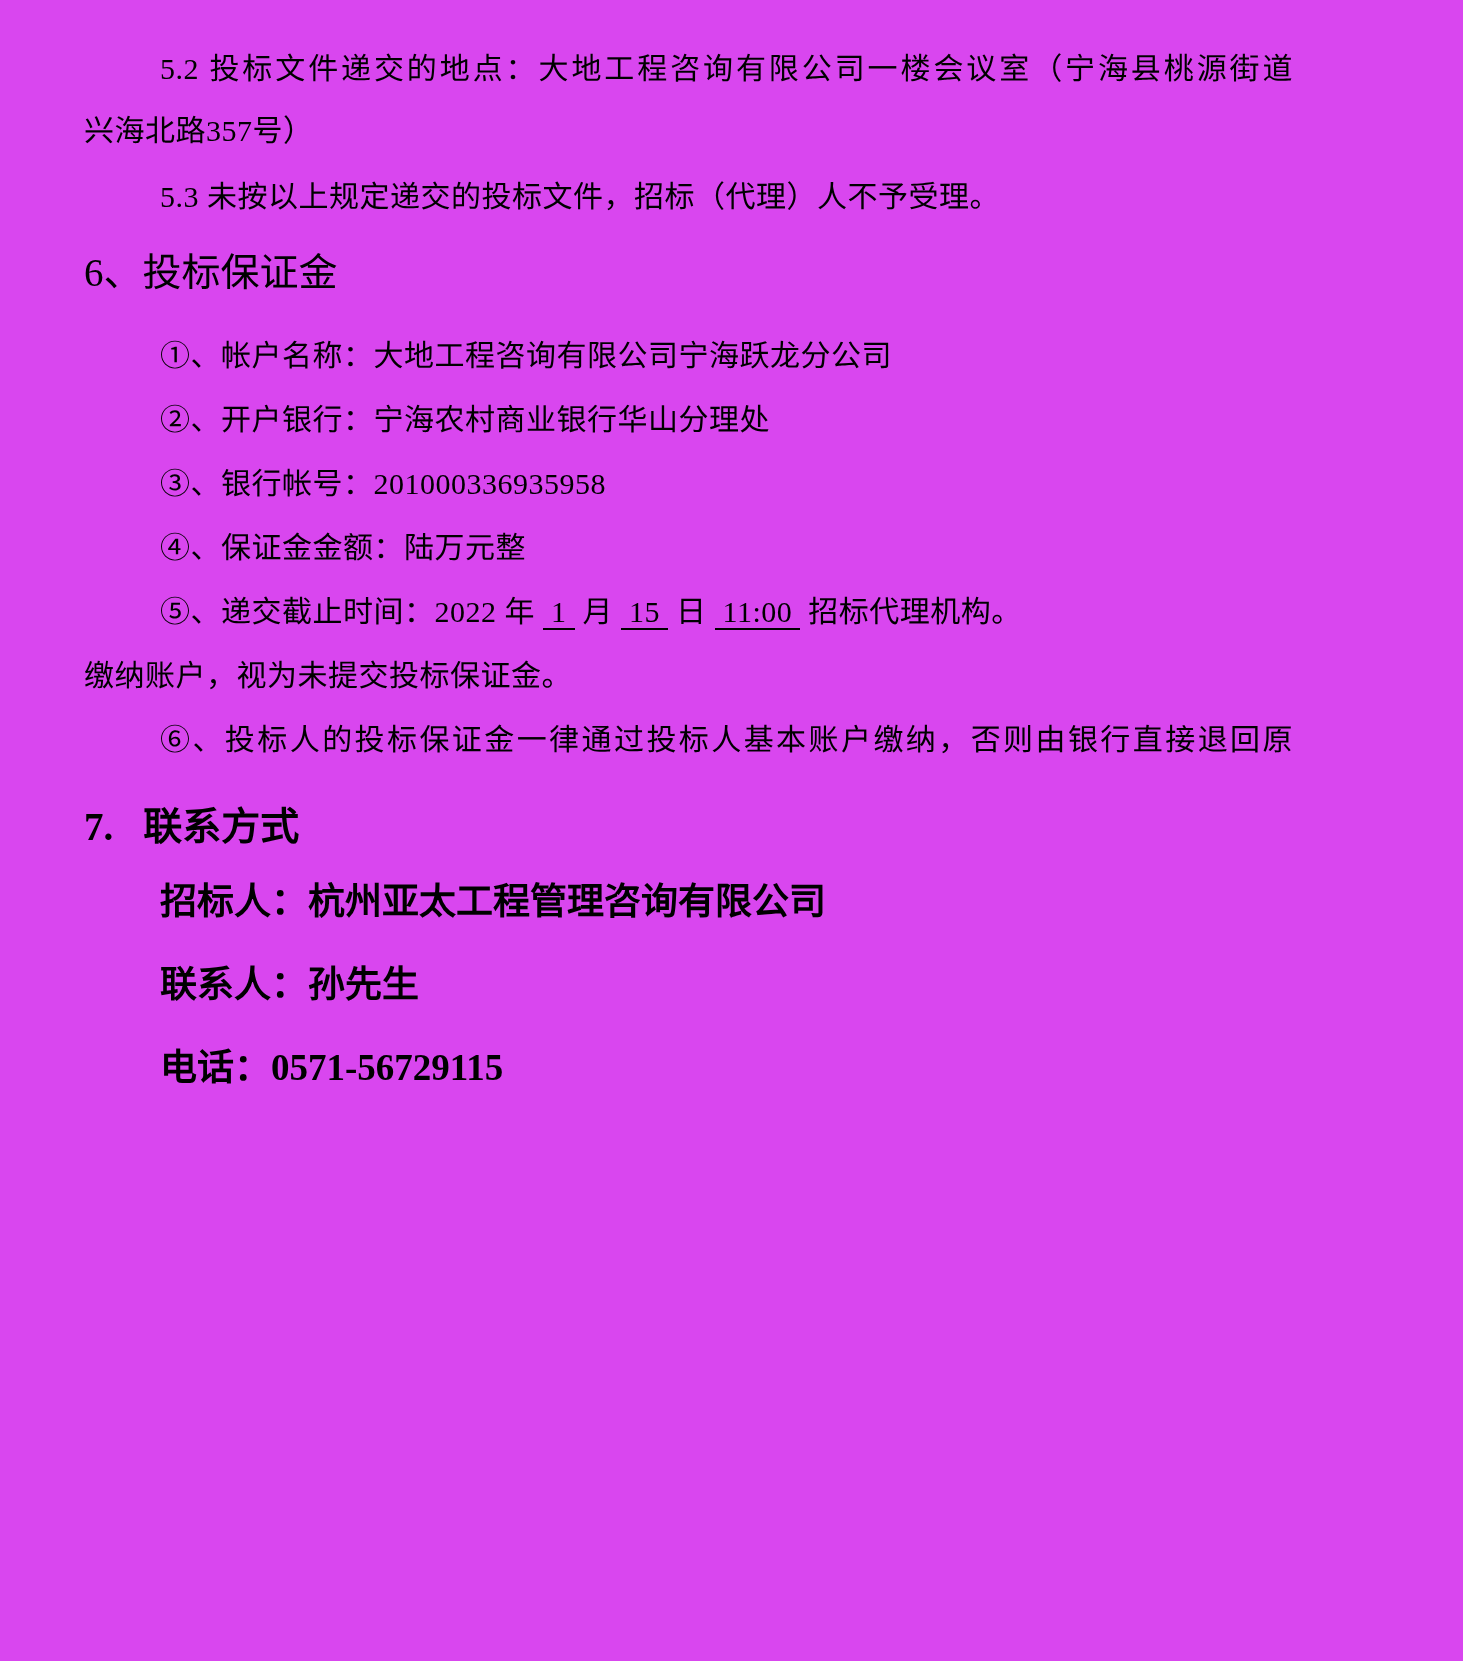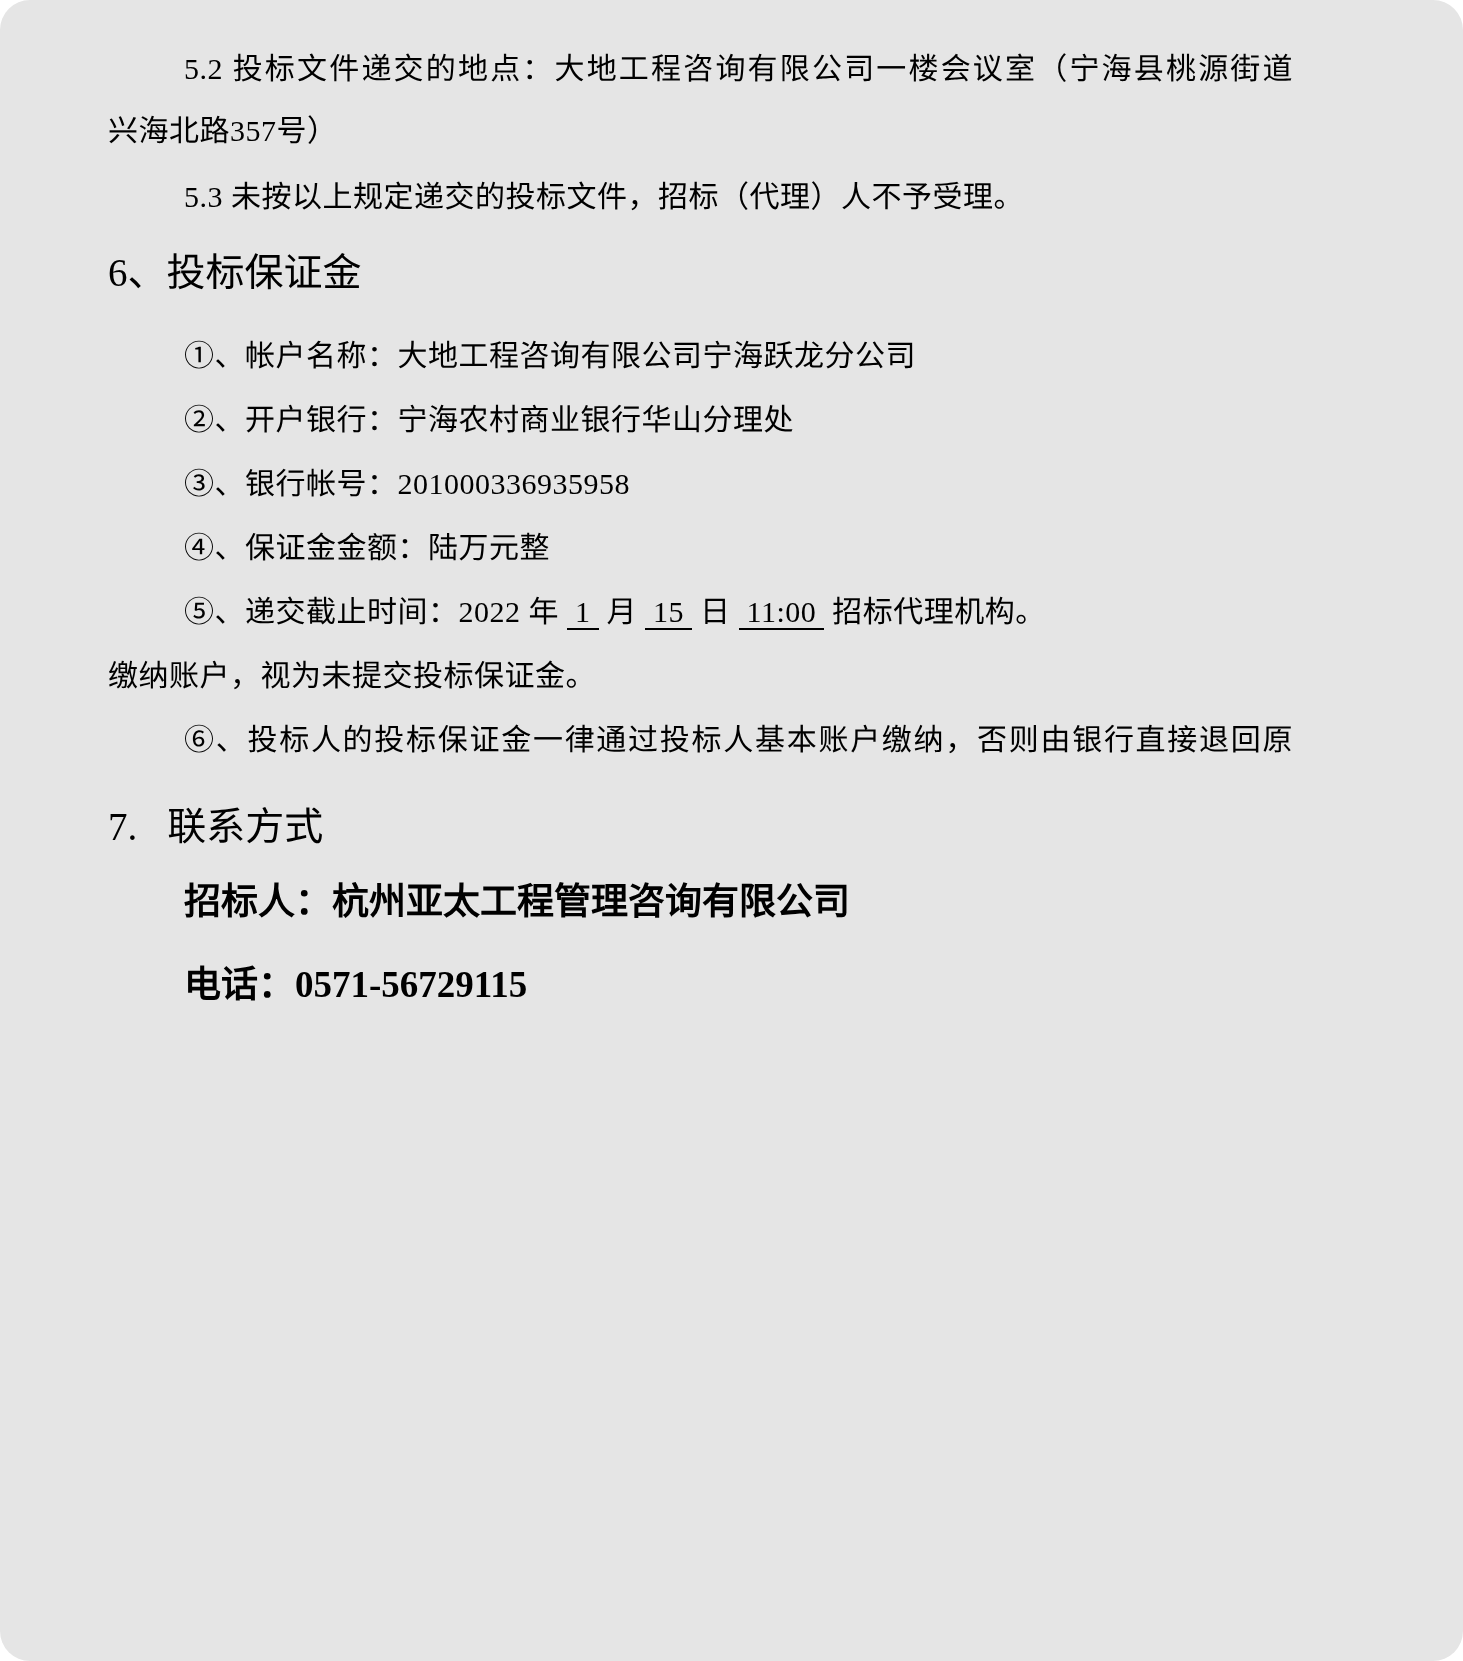--- a/index.html
+++ b/index.html
@@ -1,44 +1,43 @@
 <!DOCTYPE html>
 <html lang="zh-CN"><head>
 <meta charset="utf-8">
 <style>
   html,body{margin:0;padding:0;background:#ffffff;}
   .page{
     position:relative;
     width:1463px;
     height:1661px;
-    background:#e5e5e5;
+    background:#d946ef;
     color:#000000;
     box-sizing:border-box;
-    padding:38px 170px 0 108px;
+    padding:38px 170px 0 84px;
     font-family:"Liberation Serif","DejaVu Serif",serif;
     overflow:hidden;
-    border-radius:30px;
   }
   
   .body-text{
     font-size:30px;
     line-height:62px;
     letter-spacing:0.5px;
   }
   .line{display:block;}
   .indent{text-indent:76px;}
   .jline{text-align:justify;text-align-last:justify;}
   
   .heading{
     font-size:39px;
     line-height:58px;
     font-weight:400;
   }
   .h6{margin-top:16px;}
-  .h7{margin-top:26px;}
+  .h7{margin-top:26px;font-weight:bold;}
   .h7 .h-title{margin-left:30px;}
   
   .deposit-list{margin-top:22px;}
   .deposit-list .line{line-height:64px;}
   .u{
     border-bottom:2px solid #000;
     padding:0 8px;
   }
   
   .contact-block{
@@ -85,17 +84,18 @@
     <span class="line">缴纳账户，视为未提交投标保证金。</span>
     <span class="line indent jline">⑥、投标人的投标保证金一律通过投标人基本账户缴纳，否则由银行直接退回原</span>
   </div>
 
   <div class="heading h7">
     <span class="h-num">7.</span><span class="h-title">联系方式</span>
   </div>
 
   <div class="contact-block block1">
     <span class="line">招标人：杭州亚太工程管理咨询有限公司</span>
+    <span class="line">联系人：孙先生</span>
     <span class="line">电话：0571-56729115</span>
   </div>
 
 
 </div>
 
 </body></html>

